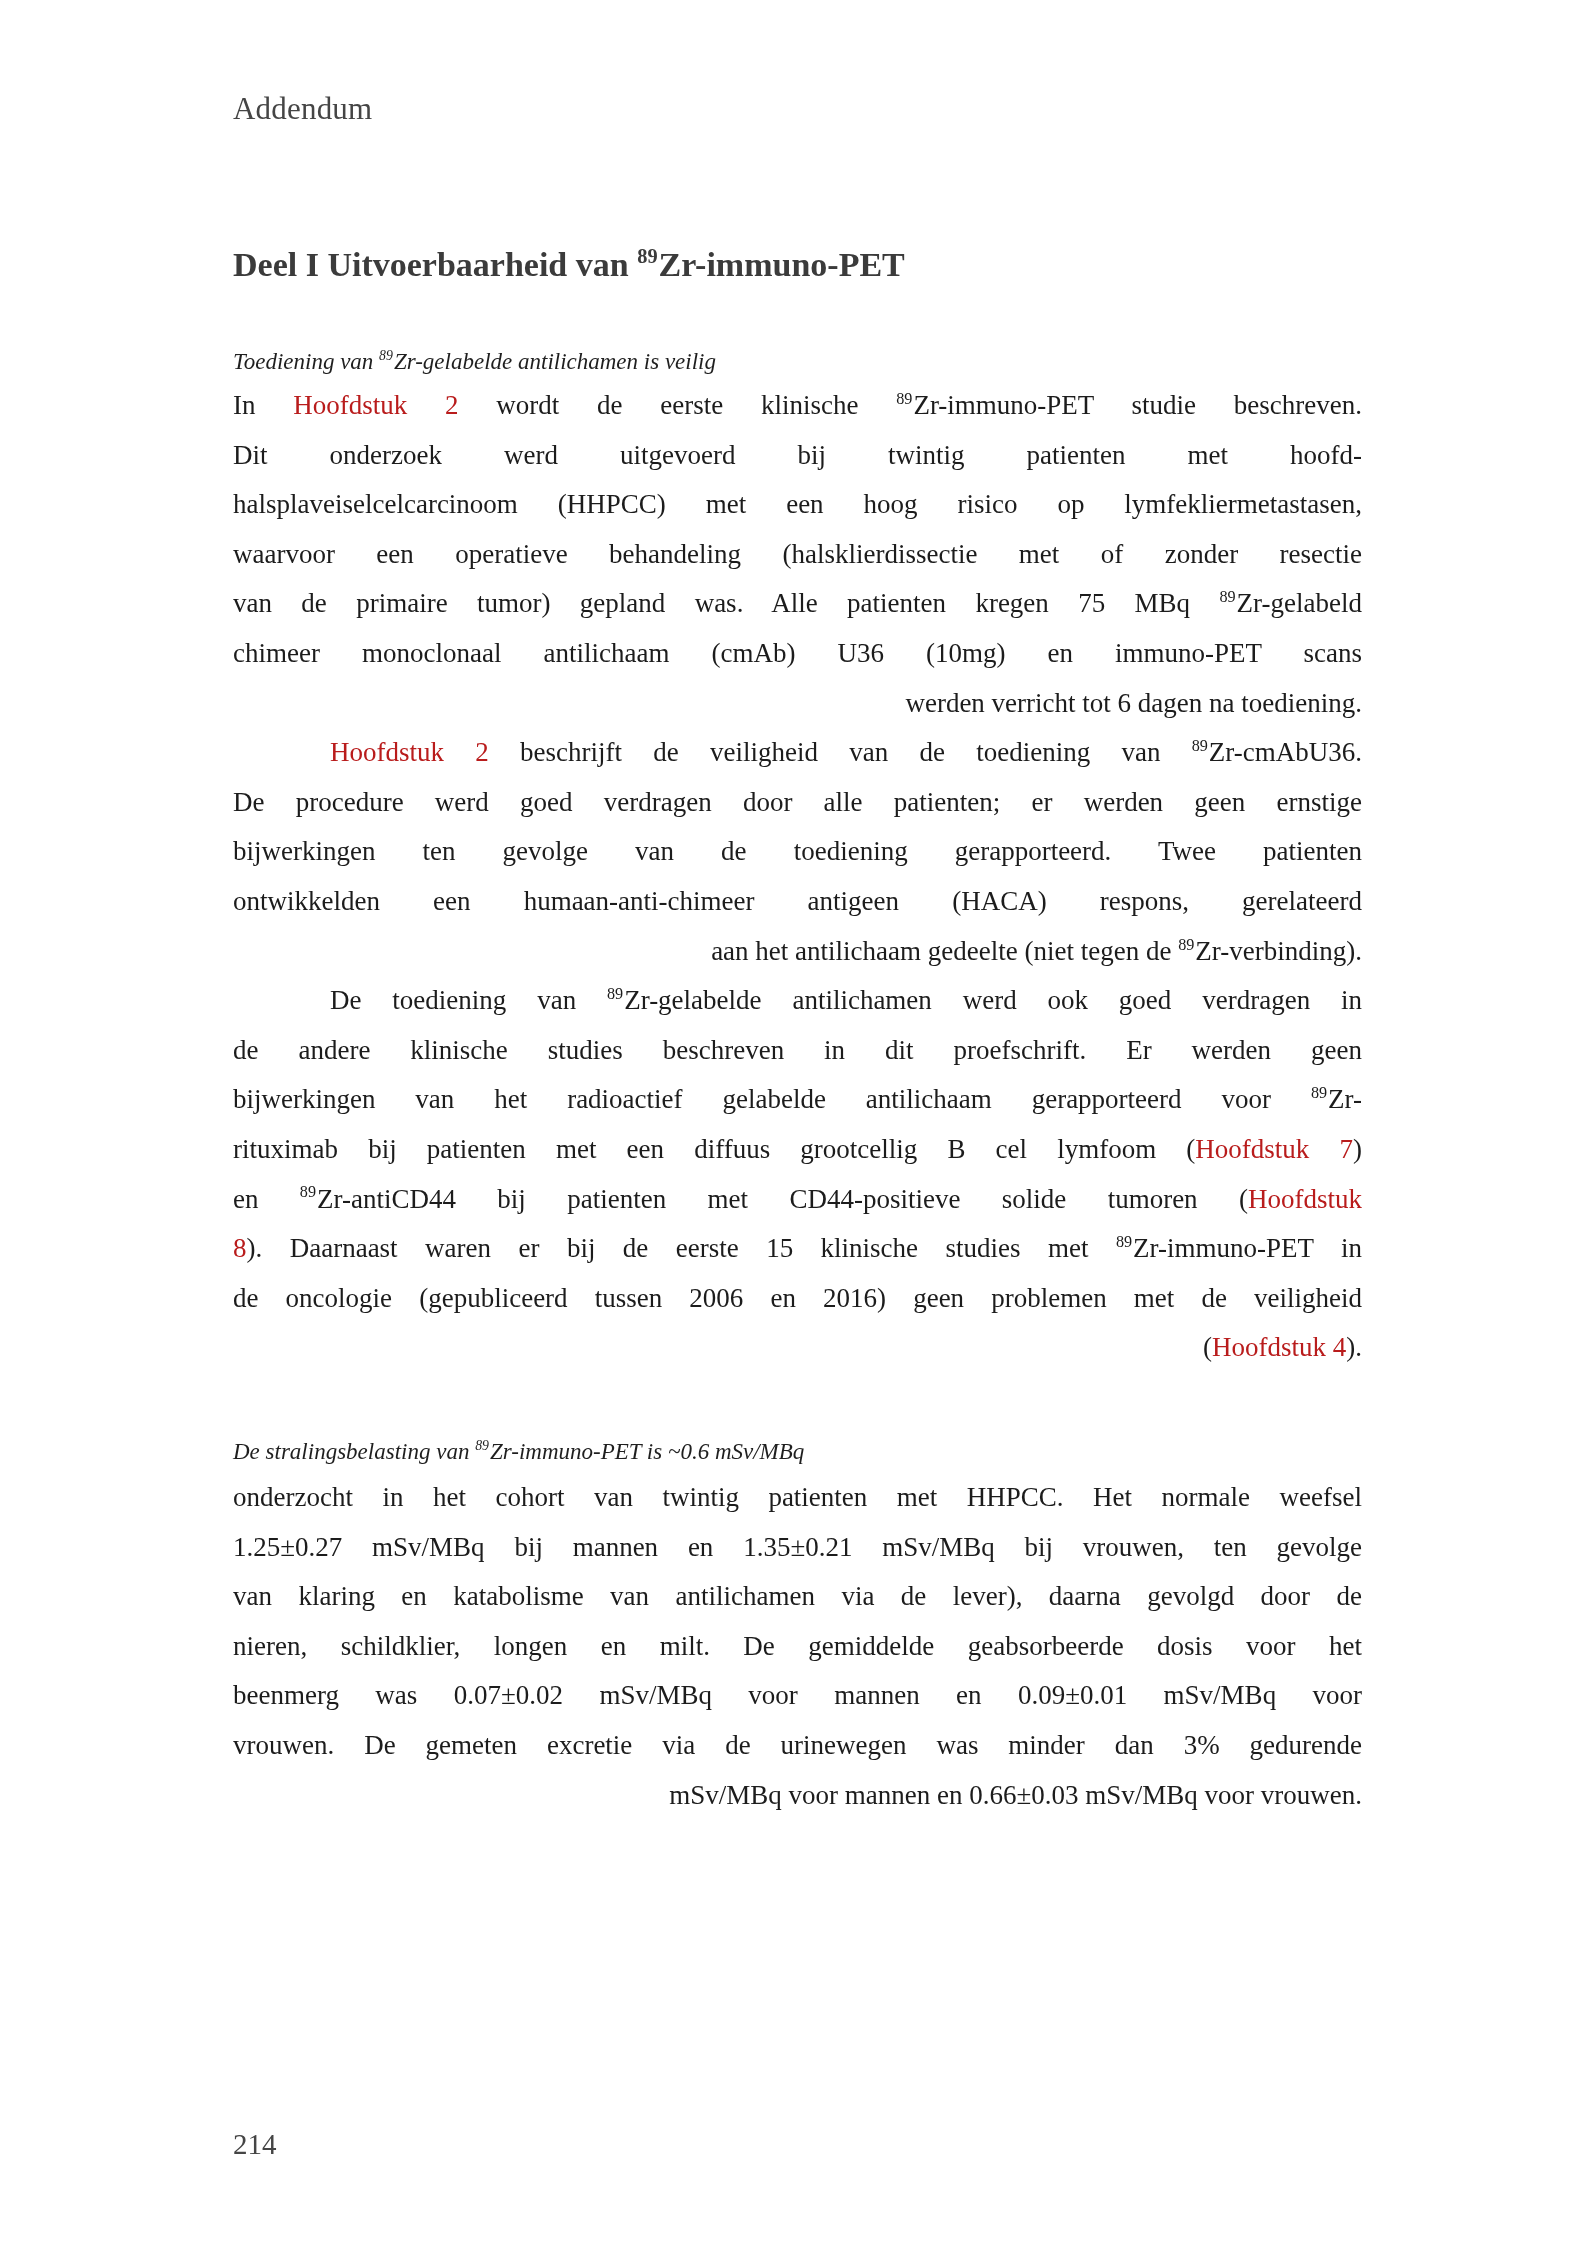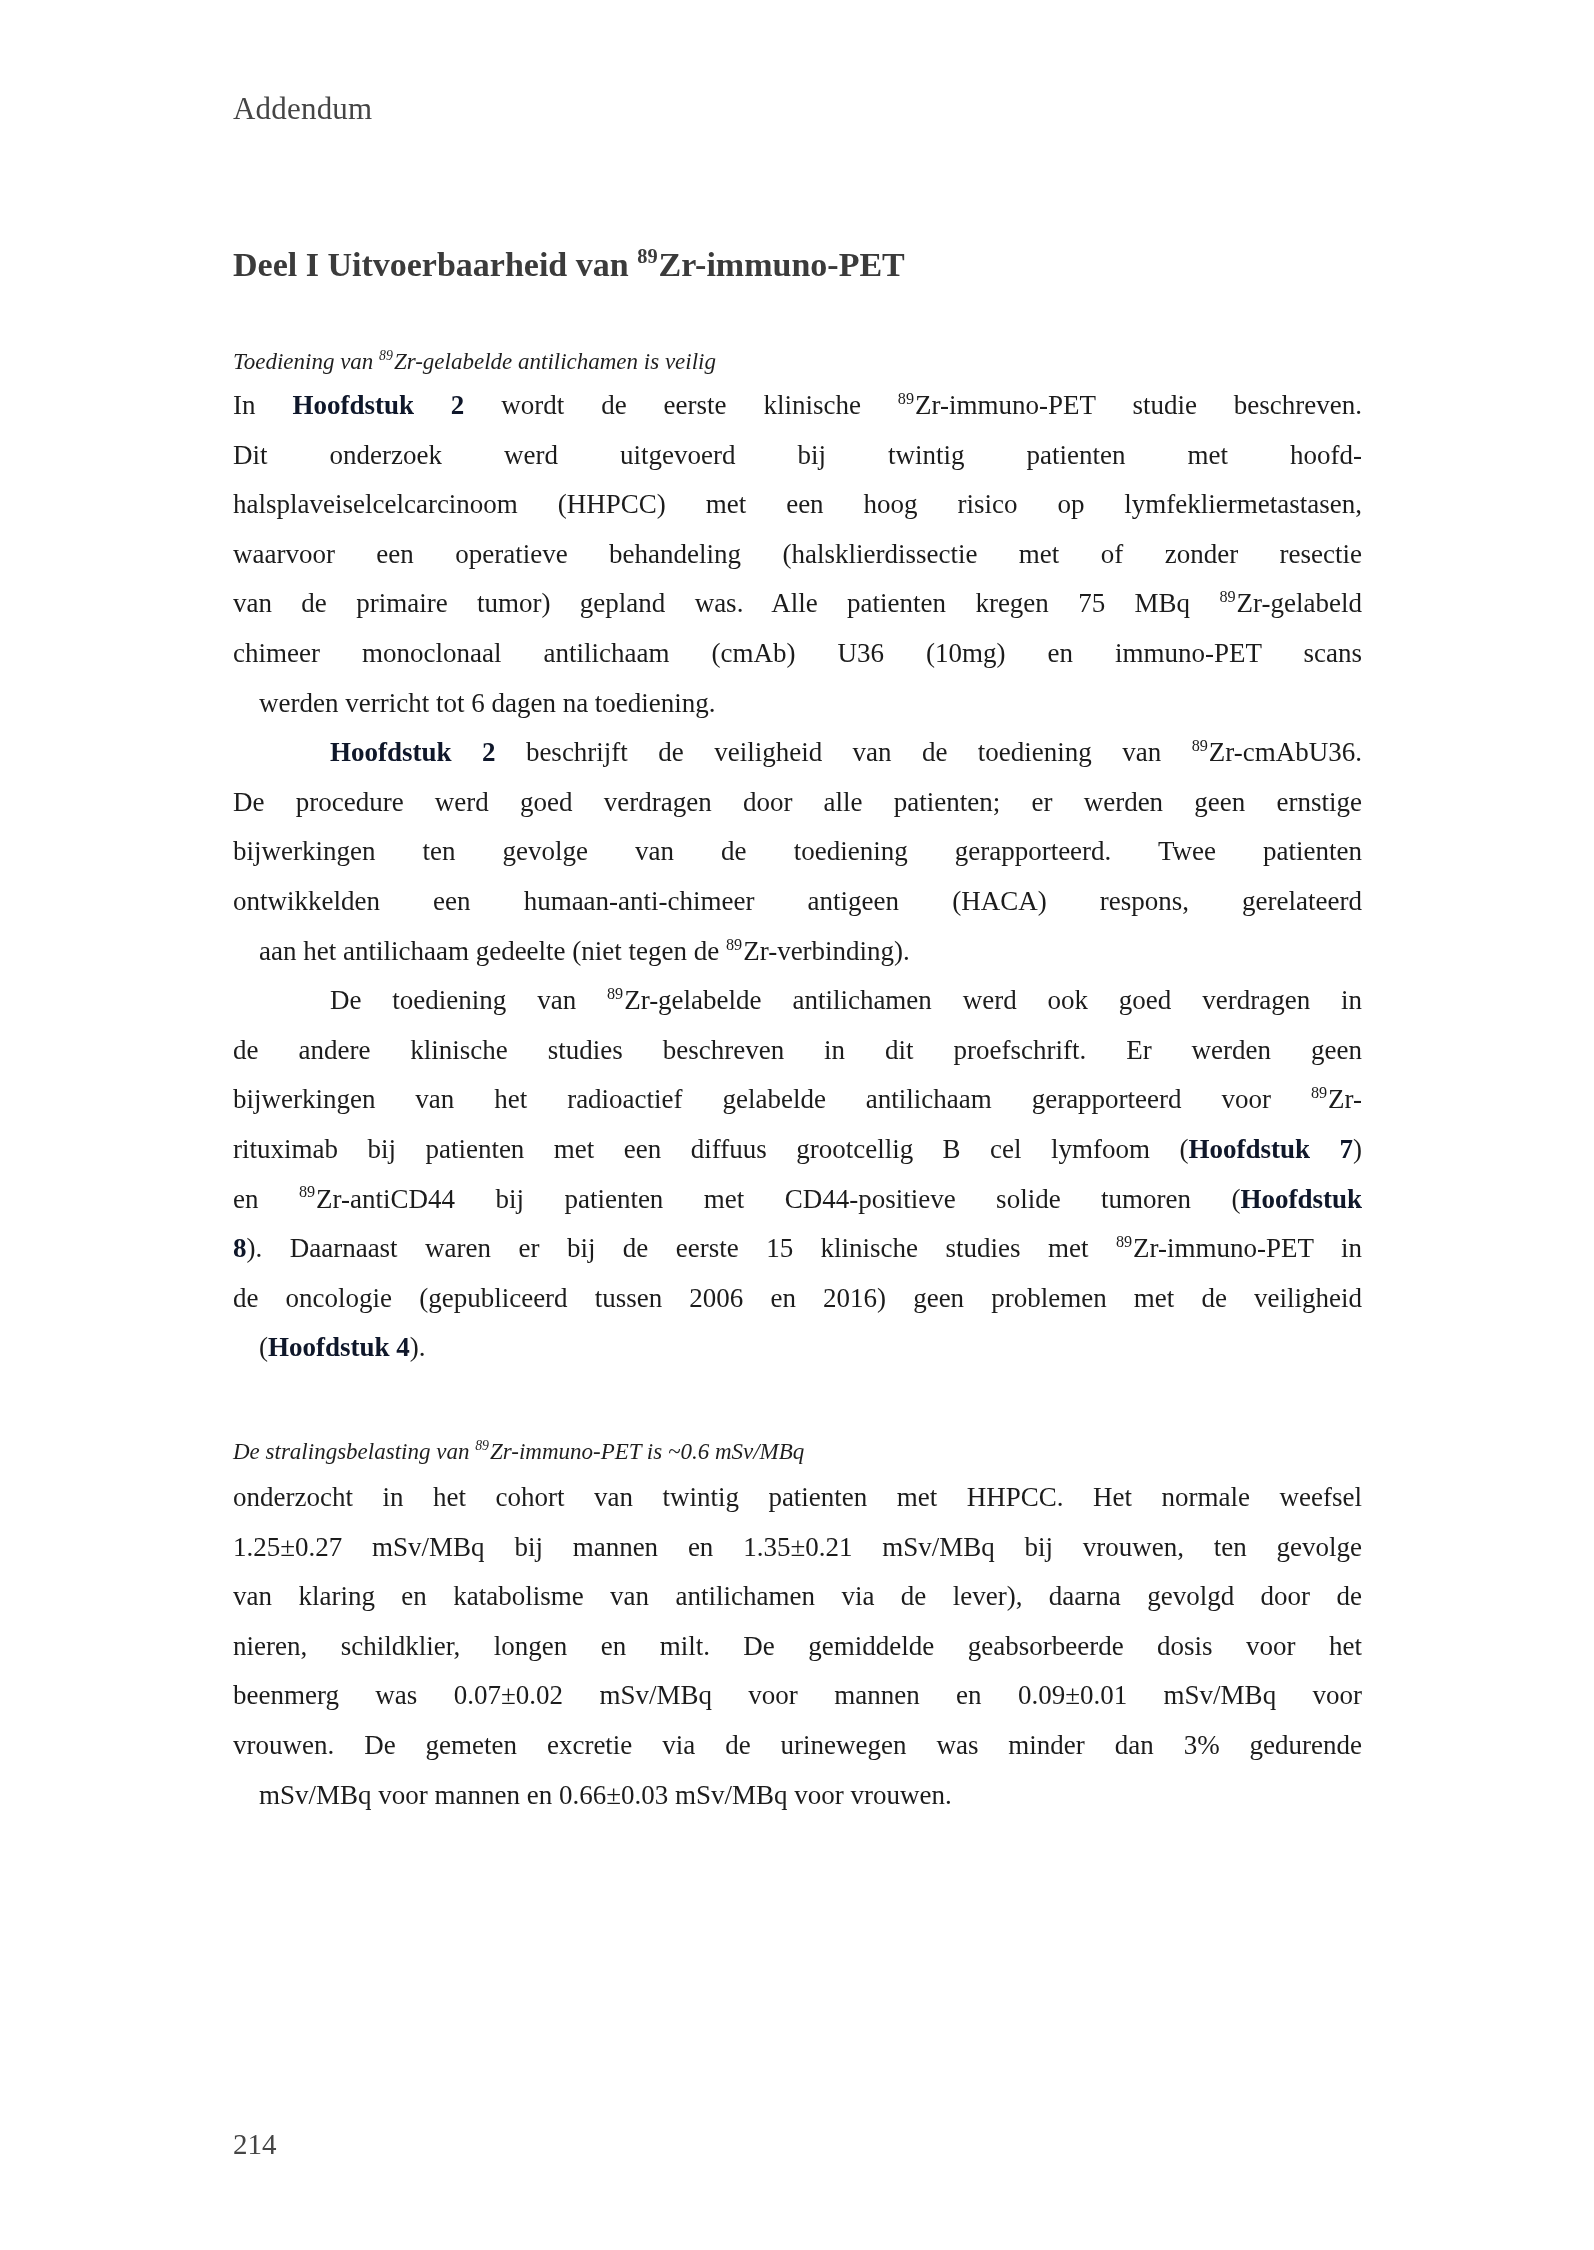--- a/index.html
+++ b/index.html
@@ -10,23 +10,23 @@
   .section-title { top: 236px; font-size: 34px; line-height: 40px; font-weight: 600; color: #3b3b3b; }
   .section-title .sup, .subhead .sup { font-size: 0.6em; vertical-align: 0.62em; font-weight: inherit; margin-right: 1px; }
   .subhead { font-size: 23px; line-height: 40px; font-style: italic; color: #1f1f1f; }
   .subhead-1 { top: 336px; }
   .subhead-2 { top: 1426px; }
   .body-block { position: absolute; left: 233px; width: 1129px; font-size: 27px; color: #1c1c1c; }
   .body-1 { top: 381px; }
   .body-2 { top: 1473px; }
   .line { height: 49.6px; line-height: 49.6px; white-space: nowrap; overflow: visible; }
   .line.justify { text-align: justify; text-align-last: justify; white-space: normal; }
-  .line.last { text-align: left; margin-left: 26px; }
+  .line.last { text-align: right; }
   .line.indent { padding-left: 97px; }
-  .seg-b { font-weight: bold; color: #0f172a; }
+  .seg-b { font-weight: normal; color: #b91c1c; }
   .seg-sup { font-size: 0.6em; vertical-align: 0.62em; line-height: 0; margin-right: 1px; }
   .page-number { top: 2124px; font-size: 29px; line-height: 40px; color: #454545; }
 </style>
 </head>
 <body>
 
 <div class="abs running-header">Addendum</div>
 
 <h1 class="abs section-title" style="margin:0;">
   <span>Deel I Uitvoerbaarheid van </span><span class="sup">89</span><span>Zr-immuno-PET</span>

